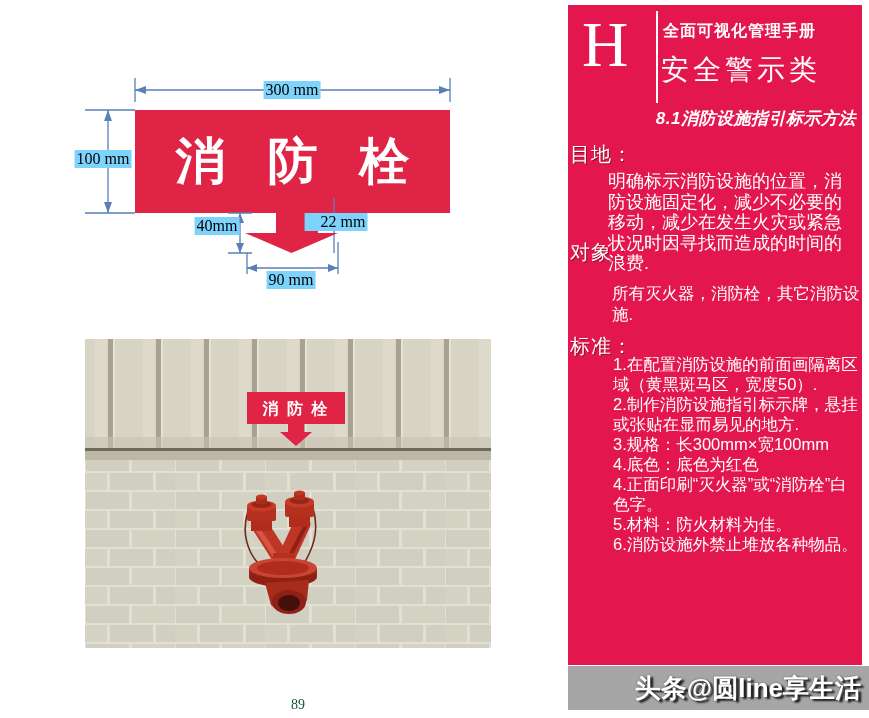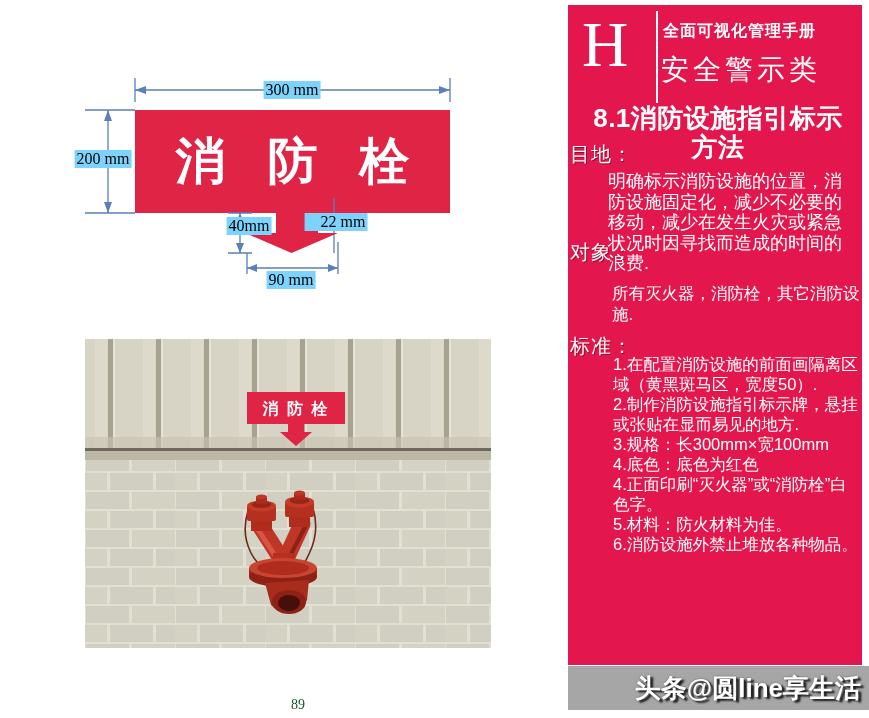--- a/index.html
+++ b/index.html
@@ -26,22 +26,22 @@
     font-size:14px; color:#14532d; }
 
   
   #red-panel { left:568px; top:5px; width:294px; height:660px; background:#e3174d;
     color:#fff; }
   #logo-h { left:14px; top:8px; font-family:"Liberation Serif", serif;
     font-size:64px; line-height:1; color:#fff; }
   #logo-divider { left:88px; top:6px; width:2px; height:92px; background:#fff; }
   #manual-title { left:95px; top:16px; font-size:16px; letter-spacing:1px; font-weight:bold; }
   #category-title { left:93px; top:46px; font-size:28px; letter-spacing:4px; }
-  #section-title { left:12px; top:99px; width:276px; text-align:center;
-    font-size:26px; font-weight:bold; letter-spacing:0.5px; line-height:29px; }
+  #section-title { left:12px; top:99px; width:276px; text-align:right;
+    font-size:17px; font-weight:bold; letter-spacing:0.5px; line-height:29px;font-style:italic; }
   .sec-label { left:2px; font-size:20px; letter-spacing:1px;
     text-shadow:1px 1px 0 rgba(90,0,20,.55); }
   #purpose-label { top:136px; }
   #purpose-body { left:40px; top:166px; width:249px; font-size:18px; line-height:20.5px; }
   #target-label { top:234px; }
   #target-body { left:44px; top:278px; width:249px; font-size:16.5px; line-height:20.5px; }
   #standards-label { top:328px; }
   #standards-list { left:45px; top:349px; width:246px; font-size:16.5px; line-height:20px; }
 
   
@@ -80,22 +80,22 @@
       <polygon points="180,143 176,153 184,153"></polygon>
       <polygon points="180,183 176,173 184,173"></polygon>
       <polygon points="187,198 197,194 197,202"></polygon>
       <polygon points="278,198 268,194 268,202"></polygon>
     </g>
 
     <polygon points="216,143 258,143 258,163 278,163 231.5,183 185,163 216,163" fill="#df2445"></polygon>
   </svg>
 
   <span class="dim-label" style="left:292px; top:90px;">300 mm</span>
-  <span class="dim-label" style="left:103px; top:159px;">200 mm</span>
-  <span class="dim-label" style="left:217px; top:226px;margin-left:32px;">40mm</span>
+  <span class="dim-label" style="left:103px; top:159px;">100 mm</span>
+  <span class="dim-label" style="left:217px; top:226px;">40mm</span>
   <span class="dim-label" style="left:336px; top:222px;padding-left:16px;">22 mm</span>
   <span class="dim-label" style="left:291px; top:280px;">90 mm</span>
 
   <svg class="abs" id="photo-svg" width="406" height="309" viewBox="0 0 406 309">
     <defs>
       <pattern id="ribs" width="48" height="110" patternUnits="userSpaceOnUse">
         <rect width="48" height="110" fill="#d8d4c5"></rect>
         <rect x="10" width="12" height="110" fill="#ddd9cb"></rect>
         <rect x="23" width="5" height="110" fill="#a8a291"></rect>
         <rect x="28" width="2" height="110" fill="#e7e3d5"></rect>

